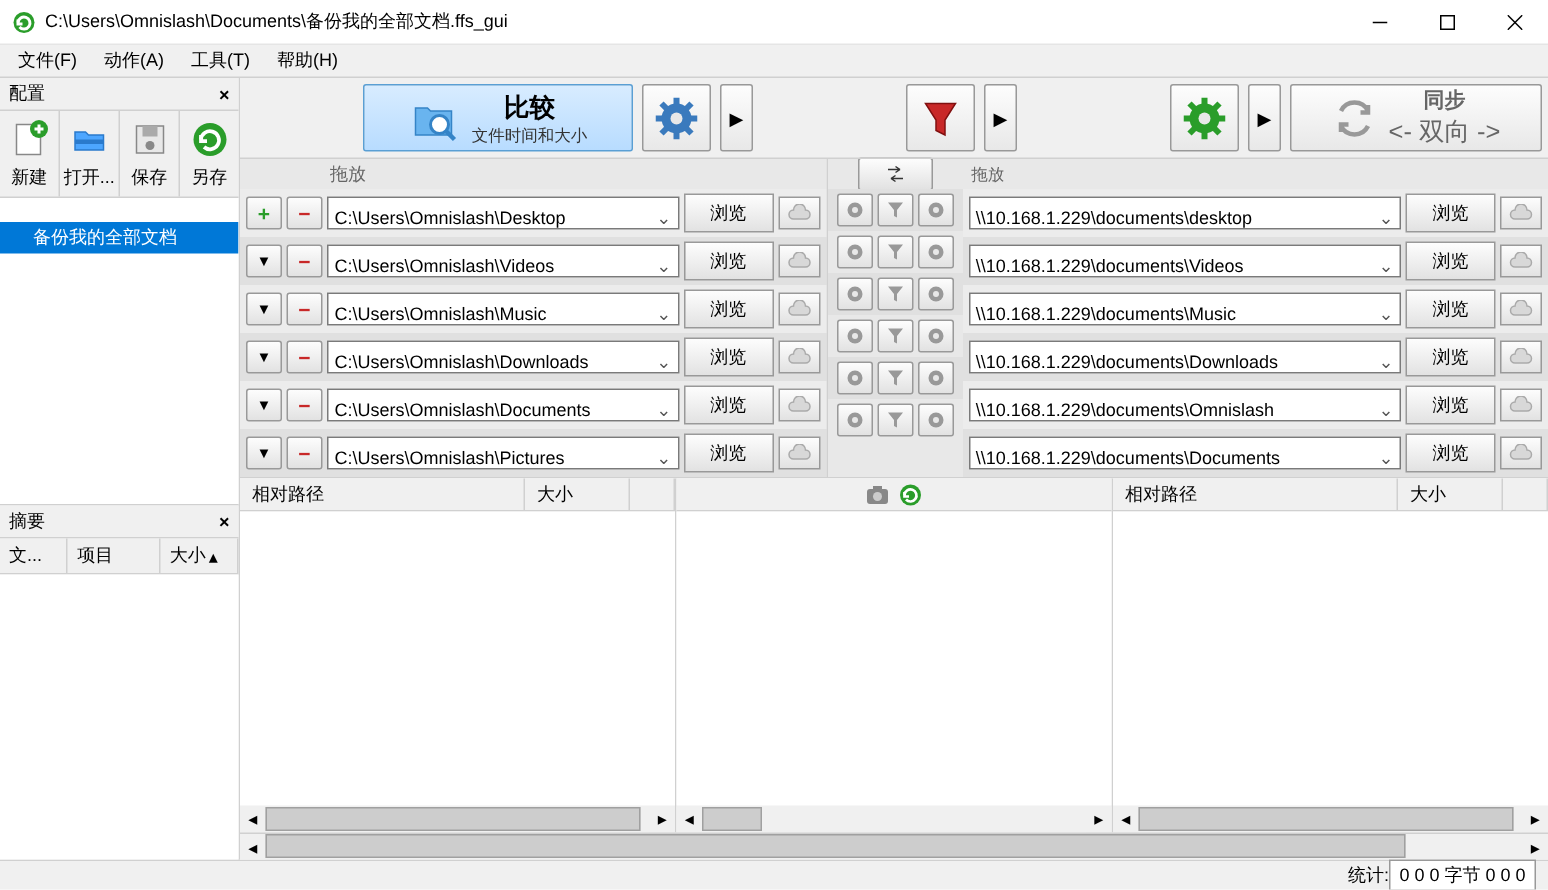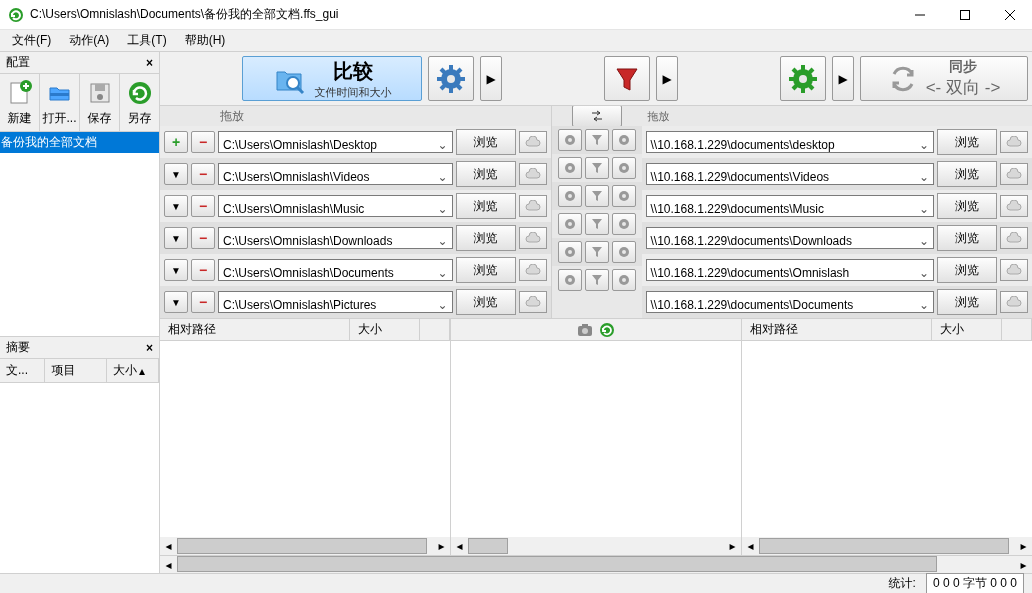--- a/index.html
+++ b/index.html
@@ -12,31 +12,31 @@
 .menubar .menu-item { padding: 2px 8px; }
 .main { display: flex; height: calc(593px - 30px - 22px - 20px); }
 .sidebar { width: 160px; display: flex; flex-direction: column; border-right: 1px solid #d0d0d0; }
 .panel-title { background: #f0f0f0; border-bottom: 1px solid #d0d0d0; padding: 2px 6px; display: flex; align-items: center; justify-content: space-between; }
 .panel-close { cursor: pointer; font-weight: bold; }
 .sidebar-toolbar { display: flex; background: #f0f0f0; border-bottom: 1px solid #d0d0d0; }
 .sidebar-tool { flex: 1; display: flex; flex-direction: column; align-items: center; padding: 4px 2px; gap: 2px; border-right: 1px solid #d0d0d0; }
 .sidebar-tool:last-child { border-right: none; }
 .sidebar-tool .icon-box { width: 32px; height: 30px; display:flex; align-items:center; justify-content:center; }
 .config-list { flex: 1; background: #fff; overflow-y: auto; }
-.config-item { padding: 2px 1px; }
+.config-item { padding: 2px 22px; margin-top: 16px; }
 .config-item.selected { background: #0078d7; color: #fff; }
 .summary { border-top: 1px solid #d0d0d0; }
 .summary-header { display: flex; background: #f0f0f0; border-bottom: 1px solid #d0d0d0; }
 .summary-th { padding: 3px 6px; border-right: 1px solid #d0d0d0; display:flex; align-items:center; gap:2px; }
 .content { flex: 1; display: flex; flex-direction: column; background: #f0f0f0; }
 .top-toolbar { height: 54px; display: flex; align-items: stretch; gap: 6px; padding: 4px 4px 4px 82px; border-bottom: 1px solid #d0d0d0; position: relative; }
 .big-btn { background: linear-gradient(#fdfdfd, #e8e8e8); border: 1px solid #999; border-radius: 2px; display: flex; align-items: center; justify-content: center; gap: 8px; padding: 0 10px; }
 .compare-btn { width: 180px; background: linear-gradient(#d8ecff, #b8dcff); border-color: #5a9fd4; }
 .compare-btn .text { display: flex; flex-direction: column; align-items: center; }
-.compare-btn .main-text { font-size: 20px; font-weight: bold; }
+.compare-btn .main-text { font-size: 17px; font-weight: bold; }
 .compare-btn .sub-text { font-size: 11px; color: #333; }
 .gear-btn { width: 46px; }
 .arrow-btn { width: 22px; }
 .sync-btn { width: 168px; }
 .sync-btn .text { display: flex; flex-direction: column; align-items: center; }
 .sync-btn .main-text { font-size: 14px; font-weight: bold; color: #666; }
 .sync-btn .sub-text { font-size: 17px; color: #666; }
 .folder-section { display: flex; border-bottom: 1px solid #d0d0d0; }
 .folder-pane { flex: 1; background: #e8e8e8; }
 .folder-pane.left { border-right: 1px solid #d0d0d0; }
@@ -53,21 +53,21 @@
 .mid-row { display: flex; justify-content: center; gap: 3px; padding: 3px; }
 .mid-row:nth-child(odd) { background: #e0e0e0; }
 .lists-section { flex: 1; display: flex; background: #fff; }
 .list-pane { flex: 1; display: flex; flex-direction: column; }
 .mid-pane { width: 92px; border-left: 1px solid #d0d0d0; border-right: 1px solid #d0d0d0; }
 .list-header { display: flex; background: #f0f0f0; border-bottom: 1px solid #d0d0d0; height: 22px; }
 .list-th { padding: 3px 8px; border-right: 1px solid #d0d0d0; display:flex; align-items:center; gap:2px; }
 .list-body { flex: 1; background: #fff; }
 .mid-header { display:flex; justify-content:center; gap:6px; align-items:center; height:22px; background:#f0f0f0; border-bottom:1px solid #d0d0d0; }
 .bottom-scroll { height: 18px; background: #f0f0f0; border-top: 1px solid #d0d0d0; display:flex; }
-.statusbar { height: 20px; background: #f0f0f0; border-top: 1px solid #d0d0d0; display: flex; align-items: center; justify-content: flex-end; padding: 0 8px; gap: 10px; }
+.statusbar { height: 20px; background: #f0f0f0; border-top: 1px solid #d0d0d0; display: flex; align-items: center; justify-content: flex-end; padding: 0 8px; }
 .stats-box { border: 1px solid #999; background: #fff; padding: 1px 6px; font-size: 11px; display:flex; gap:4px; }
 .scroll-h { height: 18px; background: #f0f0f0; display:flex; align-items:center; }
 .scroll-thumb { height: 16px; background: #cdcdcd; border: 1px solid #a0a0a0; }
 .scroll-arrow { width: 17px; height: 17px; display:flex;align-items:center;justify-content:center; background:#f0f0f0; }
 svg { display: block; }
 </style>
 </head>
 <body>
 
 <div class="titlebar">

